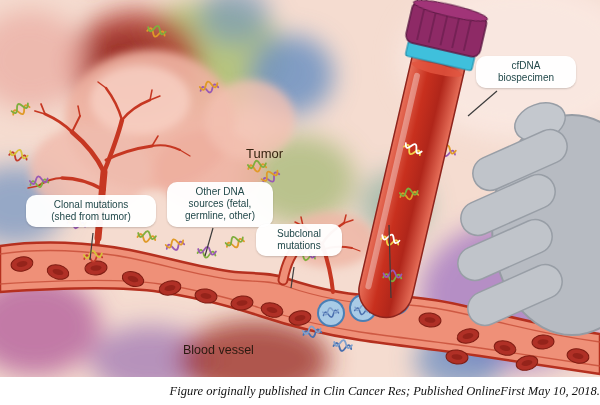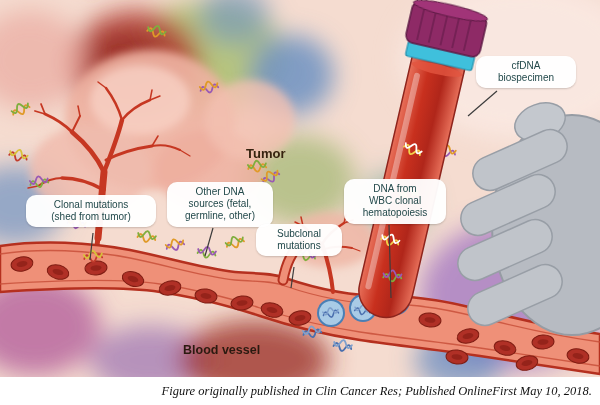--- a/index.html
+++ b/index.html
@@ -2,25 +2,25 @@
 <html style="--background: #f5dcd0; --label_text: #23494b; --caption_text: #111111; --vessel_fill: #ef9078; --vessel_outline: #b5301f; --tumor_pink: #eeb2a2; --artery_red: #c63722; --rbc_red: #b03026; --wbc_blue: #a9cbe6; --tube_liquid: #c8301e; --tube_cap_purple: #8e2a66; --tube_band_cyan: #3fc0dc; --glove_gray: #b7bbc2;"><head>
 <meta charset="utf-8">
 <style>
   html,body{margin:0;padding:0;background:#fff;}
   .page{width:600px;height:405px;position:relative;font-family:"Liberation Sans",sans-serif;overflow:hidden;}
   .stage{position:absolute;left:0;top:0;width:600px;height:377px;background:var(--background,#f5dcd0);outline:1px solid #c9c9c9;overflow:hidden;}
   .stage svg{position:absolute;left:0;top:0;display:block;}
   .lbl{position:absolute;background:rgba(255,255,255,.96);border-radius:10px;padding:4px 10px;
        font-size:10px;line-height:1.22;color:var(--label_text,#23494b);text-align:center;
        white-space:pre-line;box-shadow:0 1px 2px rgba(0,0,0,.18);}
-  .plain{position:absolute;background:transparent;font-weight:bold;color:#36230f;white-space:nowrap;}
+  .plain{position:absolute;background:transparent;font-weight:normal;color:#36230f;white-space:nowrap;}
   .tumor-lbl{left:246px;top:146px;font-size:13px;}
   .vessel-lbl{left:183px;top:343px;font-size:12.5px;color:#2b1a10;text-align:center;}
   .caption{position:absolute;left:0;top:377px;width:600px;height:28px;background:#ffffff;
-           display:flex;align-items:center;justify-content:flex-end;padding-right:8px;box-sizing:border-box;
+           display:flex;align-items:center;justify-content:flex-end;box-sizing:border-box;
            font-family:"Liberation Serif",serif;font-style:italic;font-size:12.5px;color:var(--caption_text,#111);}
 </style>
 </head>
 <body>
 
 <div class="page">
   <div class="stage">
 
     <svg width="600" height="377" viewBox="0 0 600 377">
       <defs>
@@ -233,23 +233,20 @@
       </g>
     </svg>
 
     <div class="lbl" style="left:167px;top:182px;width:86px;">Other DNA
 sources (fetal,
 germline, other)</div>
     <div class="lbl" style="left:26px;top:195px;width:110px;">Clonal mutations
 (shed from tumor)</div>
     <div class="lbl" style="left:256px;top:224px;width:66px;">Subclonal
 mutations</div>
-    <div class="lbl" style="left:344px;top:179px;width:82px;">DNA from
-WBC clonal
-hematopoiesis</div>
     <div class="lbl" style="left:476px;top:56px;width:80px;">cfDNA
 biospecimen</div>
     <div class="plain tumor-lbl">Tumor</div>
     <div class="plain vessel-lbl">Blood vessel</div>
   </div>
 
   <div class="caption">Figure originally published in Clin Cancer Res; Published OnlineFirst May 10, 2018.</div>
 </div>
 
 </body></html>

